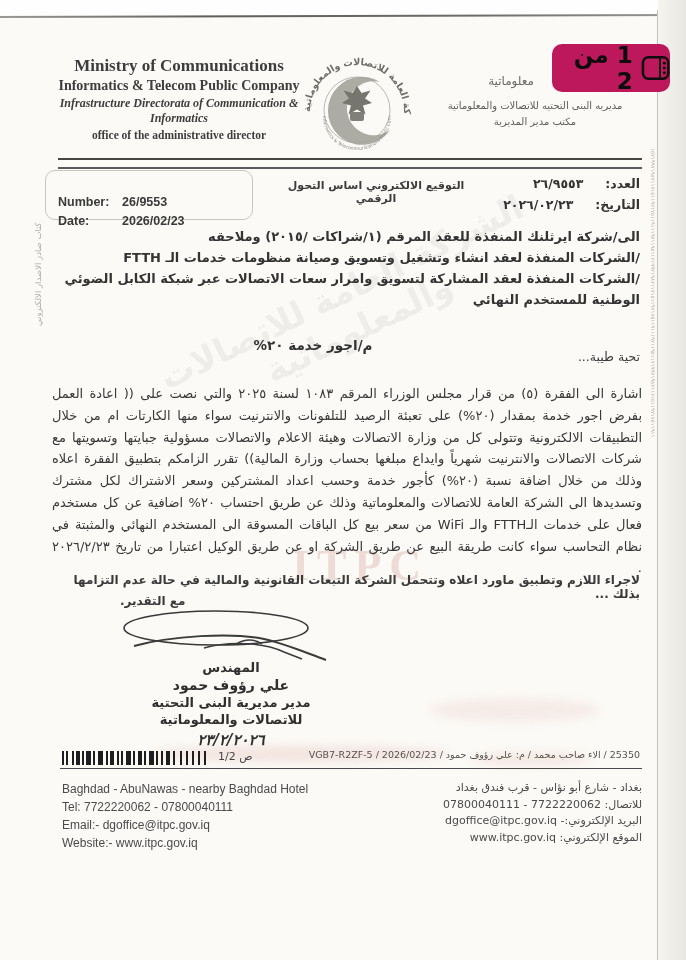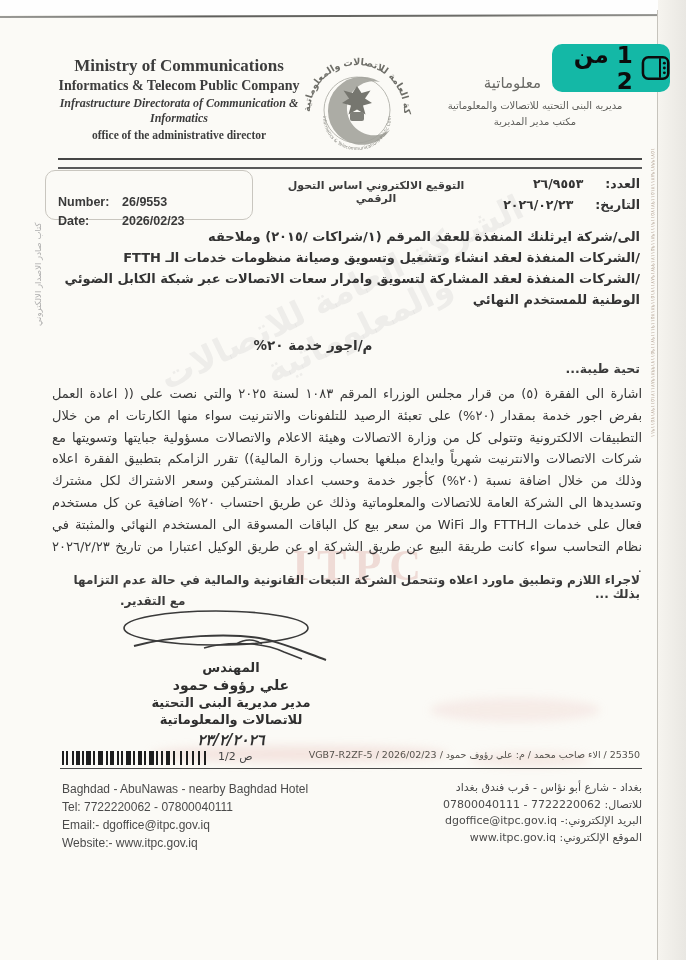--- a/index.html
+++ b/index.html
@@ -33,25 +33,25 @@
   
   .hdr-en{position:absolute;left:58px;top:56px;width:242px;text-align:center;
           font-family:"Liberation Serif",serif;color:#3d3d3d;}
   .hdr-en .l1{font-size:17px;font-weight:bold;}
   .hdr-en .l2{font-size:14px;font-weight:bold;margin-top:2px;}
   .hdr-en .l3{font-size:12px;font-weight:bold;margin-top:2px;font-style:italic;}
   .hdr-en .l4{font-size:11.5px;font-weight:bold;margin-top:3px;}
 
   .seal{position:absolute;left:300px;top:50px;width:114px;height:114px;}
 
-  .hdr-ar-frag{position:absolute;right:145px;top:74px;font-size:15px;color:#6a6a66;direction:rtl;}
+  .hdr-ar-frag{position:absolute;right:152px;top:74px;font-size:12px;color:#6a6a66;direction:rtl;}
   .hdr-ar{position:absolute;right:36px;top:98px;width:230px;text-align:center;
           font-size:10px;color:#5c5c58;direction:rtl;line-height:16px;}
 
-  .pager-pill{position:absolute;left:552px;top:44px;width:118px;height:48px;background:#14b8a6;
+  .pager-pill{position:absolute;left:552px;top:44px;width:118px;height:48px;background:#be185d;
               border-radius:10px;display:flex;align-items:center;justify-content:center;
               direction:rtl;gap:8px;}
   .pager-pill .txt{font-size:23px;font-weight:bold;color:#0c0c0c;direction:rtl;}
 
   .double-rule{position:absolute;left:58px;right:44px;top:158px;height:7px;
                border-top:2.5px solid #454545;border-bottom:2px solid #5a5a5a;}
 
   
   .num-box{position:absolute;left:45px;top:170px;width:208px;height:50px;
            border:1px solid #c9c6bf;border-radius:10px;padding:24px 12px;box-sizing:border-box;
@@ -61,22 +61,22 @@
   .slogan{position:absolute;left:278px;top:179px;width:196px;text-align:center;direction:rtl;
           font-size:11px;font-weight:bold;color:#3c3c3c;}
   .ar-meta{position:absolute;right:46px;top:176px;direction:rtl;color:#333;font-weight:bold;font-size:12.5px;}
   .ar-meta .row{display:flex;gap:22px;margin-bottom:6px;}
 
   
   .addressee{position:absolute;right:46px;left:52px;top:226px;direction:rtl;text-align:right;
              font-size:13px;font-weight:bold;color:#333;line-height:21px;}
   .subject{position:absolute;left:0;right:60px;top:337px;text-align:center;direction:rtl;
            font-size:13.5px;font-weight:bold;color:#333;}
-  .greeting{position:absolute;right:46px;top:361px;direction:rtl;font-size:12.5px;
-            font-weight:bold;color:#3a3a3a;}
+  .greeting{position:absolute;right:46px;top:349px;direction:rtl;font-size:12.5px;
+            font-weight:normal;color:#3a3a3a;}
   .body-par{position:absolute;left:52px;right:44px;top:383px;direction:rtl;text-align:justify;
             font-size:13px;color:#383838;line-height:21.8px;word-spacing:1px;}
   .closing1{position:absolute;left:70px;right:46px;top:573px;direction:rtl;text-align:right;
             font-size:12px;color:#3a3a3a;font-weight:600;}
   .closing2{position:absolute;left:120px;top:594px;direction:rtl;font-size:12px;color:#3a3a3a;font-weight:600;}
 
   
   .sig-block{position:absolute;left:96px;top:608px;width:270px;text-align:center;color:#2f2f2f;direction:rtl;}
   .sig-scribble{display:block;margin:0 auto;}
   .sig-title{font-size:13px;font-weight:bold;margin-top:-6px;}

